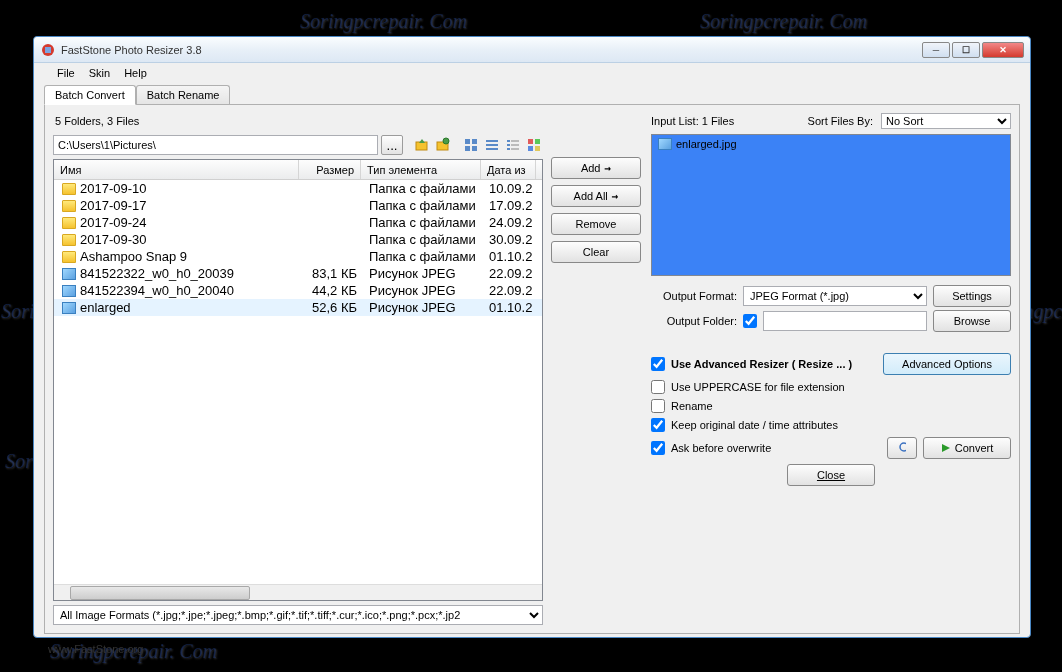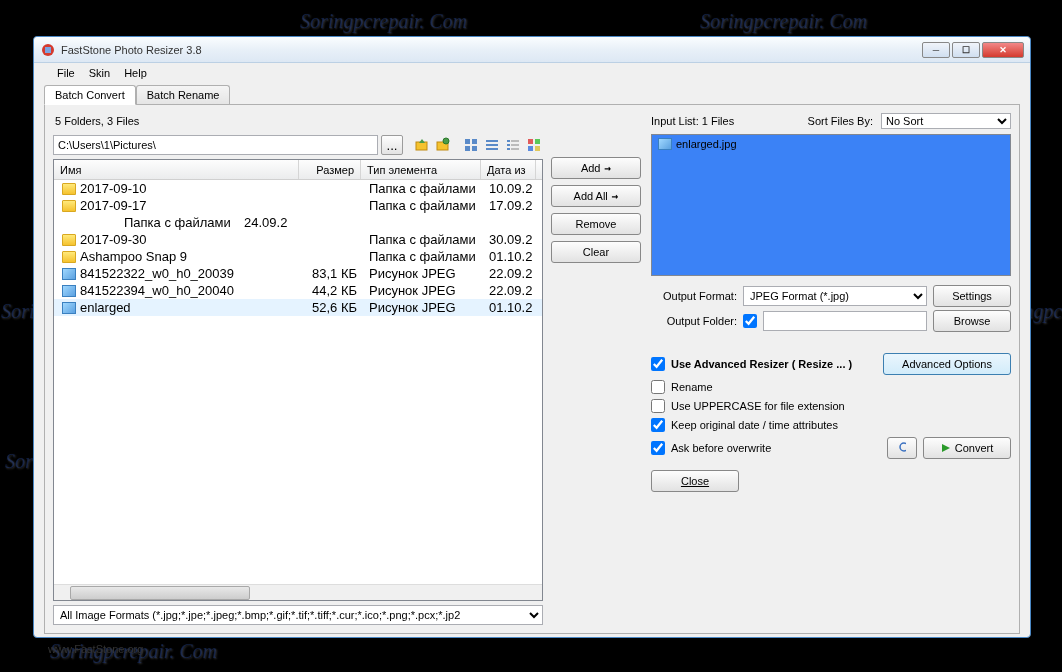--- a/index.html
+++ b/index.html
@@ -55,21 +55,21 @@
 .form-row { display: flex; align-items: center; gap: 6px; }
 .form-label { width: 86px; text-align: right; font-size: 11px; }
 .chk { width: 14px; height: 14px; margin: 0; vertical-align: middle; }
 .preview-area { display: flex; gap: 8px; margin-top: 4px; }
 .preview-col { width: 104px; display: flex; flex-direction: column; align-items: center; font-size: 10px; }
 .preview-label { display: flex; align-items: center; gap: 3px; margin-bottom: 2px; }
 .thumb { width: 96px; height: 96px; border: 1px solid #888; background: linear-gradient(135deg, #c5c0d8 0%, #b5a5c5 40%, #8a90a8 40%, #5a6580 100%); position: relative; }
 .dog { position: absolute; left: 18px; top: 22px; width: 58px; height: 58px; background: radial-gradient(circle at 30% 30%, #fff 0%, #fff 25%, #c8cee0 26%, #464b60 45%, #222 70%); border-radius: 30% 30% 40% 40%; }
 .opts-col { flex: 1; display: flex; flex-direction: column; gap: 5px; }
 .opt-row { display: flex; align-items: center; gap: 6px; font-size: 11px; }
-.bottom-right { display: flex; gap: 6px; justify-content: flex-start; margin-top: 6px; text-decoration: underline; }
+.bottom-right { display: flex; gap: 6px; justify-content: center; margin-top: 0; text-decoration: underline; }
 .statusbar { height: 18px; padding: 0 14px; display: flex; align-items: center; font-size: 11px; color: #333; }
 .arrow { font-family: monospace; font-weight: bold; }
 </style>
 </head>
 <body>
 
 <div class="watermark" style="top:10px;left:300px">Soringpcrepair. Com</div>
 <div class="watermark" style="top:10px;left:700px">Soringpcrepair. Com</div>
 <div class="watermark" style="top:150px;left:320px">Soringpcrepair. Com</div>
 <div class="watermark" style="top:150px;left:720px">Soringpcrepair. Com</div>
@@ -186,20 +186,24 @@
             <div class="file-row">
               <div class="col col-name">
                 <span class="folder-ico"></span>
                 <span>2017-09-17</span>
               </div>
               <div class="col col-size"></div>
               <div class="col col-type">Папка с файлами</div>
               <div class="col col-date">17.09.2</div>
             </div>
             <div class="file-row">
+              <div class="col col-name">
+                <span class="folder-ico"></span>
+                <span>2017-09-24</span>
+              </div>
               <div class="col col-size"></div>
               <div class="col col-type">Папка с файлами</div>
               <div class="col col-date">24.09.2</div>
             </div>
             <div class="file-row">
               <div class="col col-name">
                 <span class="folder-ico"></span>
                 <span>2017-09-30</span>
               </div>
               <div class="col col-size"></div>
@@ -297,25 +301,25 @@
 
       <div class="opts-col" style="margin-top:18px">
         <div class="opt-row">
           <input type="checkbox" class="chk" checked="" style="">
           <b>Use Advanced Resizer ( Resize ... )</b>
           <span style="flex:1"></span>
           <button class="btn accent" style="width:128px">Advanced Options</button>
         </div>
         <div class="opt-row">
           <input type="checkbox" class="chk" style="">
+          <span>Use UPPERCASE for file extension</span>
+        </div>
+        <div class="opt-row">
+          <input type="checkbox" class="chk" style="">
           <span>Rename</span>
-        </div>
-        <div class="opt-row">
-          <input type="checkbox" class="chk" style="">
-          <span>Use UPPERCASE for file extension</span>
         </div>
         <div class="opt-row">
           <input type="checkbox" class="chk" checked="" style="">
           <span>Keep original date / time attributes</span>
         </div>
         <div class="opt-row">
           <input type="checkbox" class="chk" checked="" style="">
           <span>Ask before overwrite</span>
           <span style="flex:1"></span>
           <button class="btn" style="width:30px">

